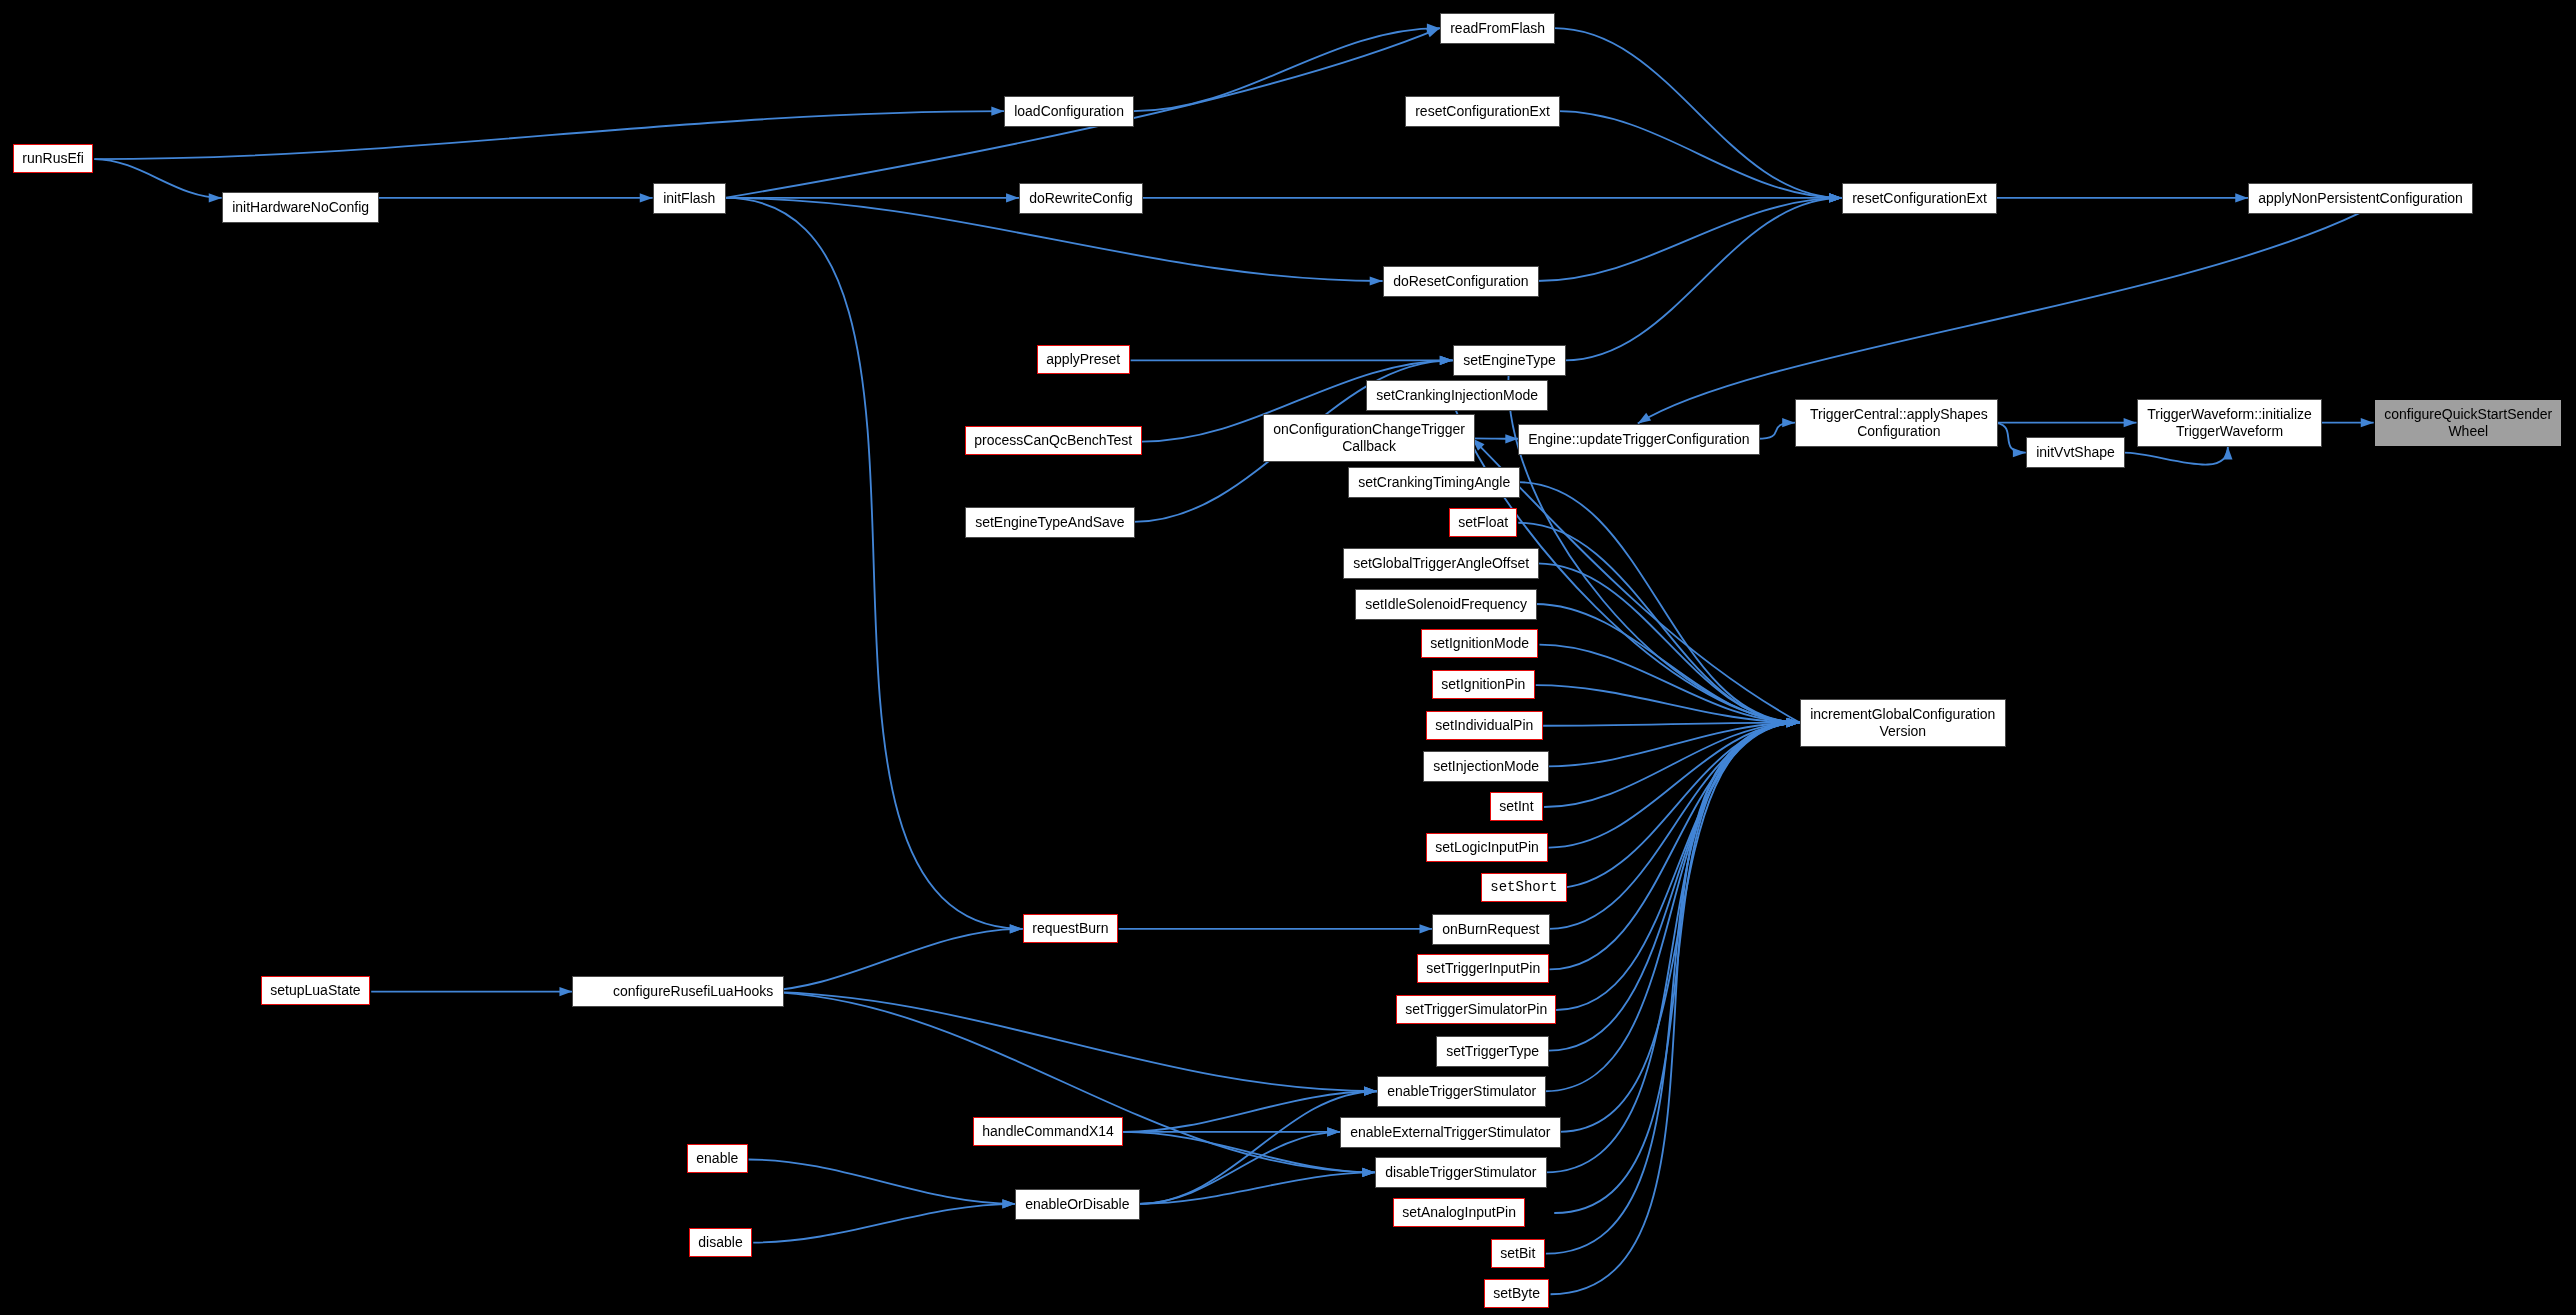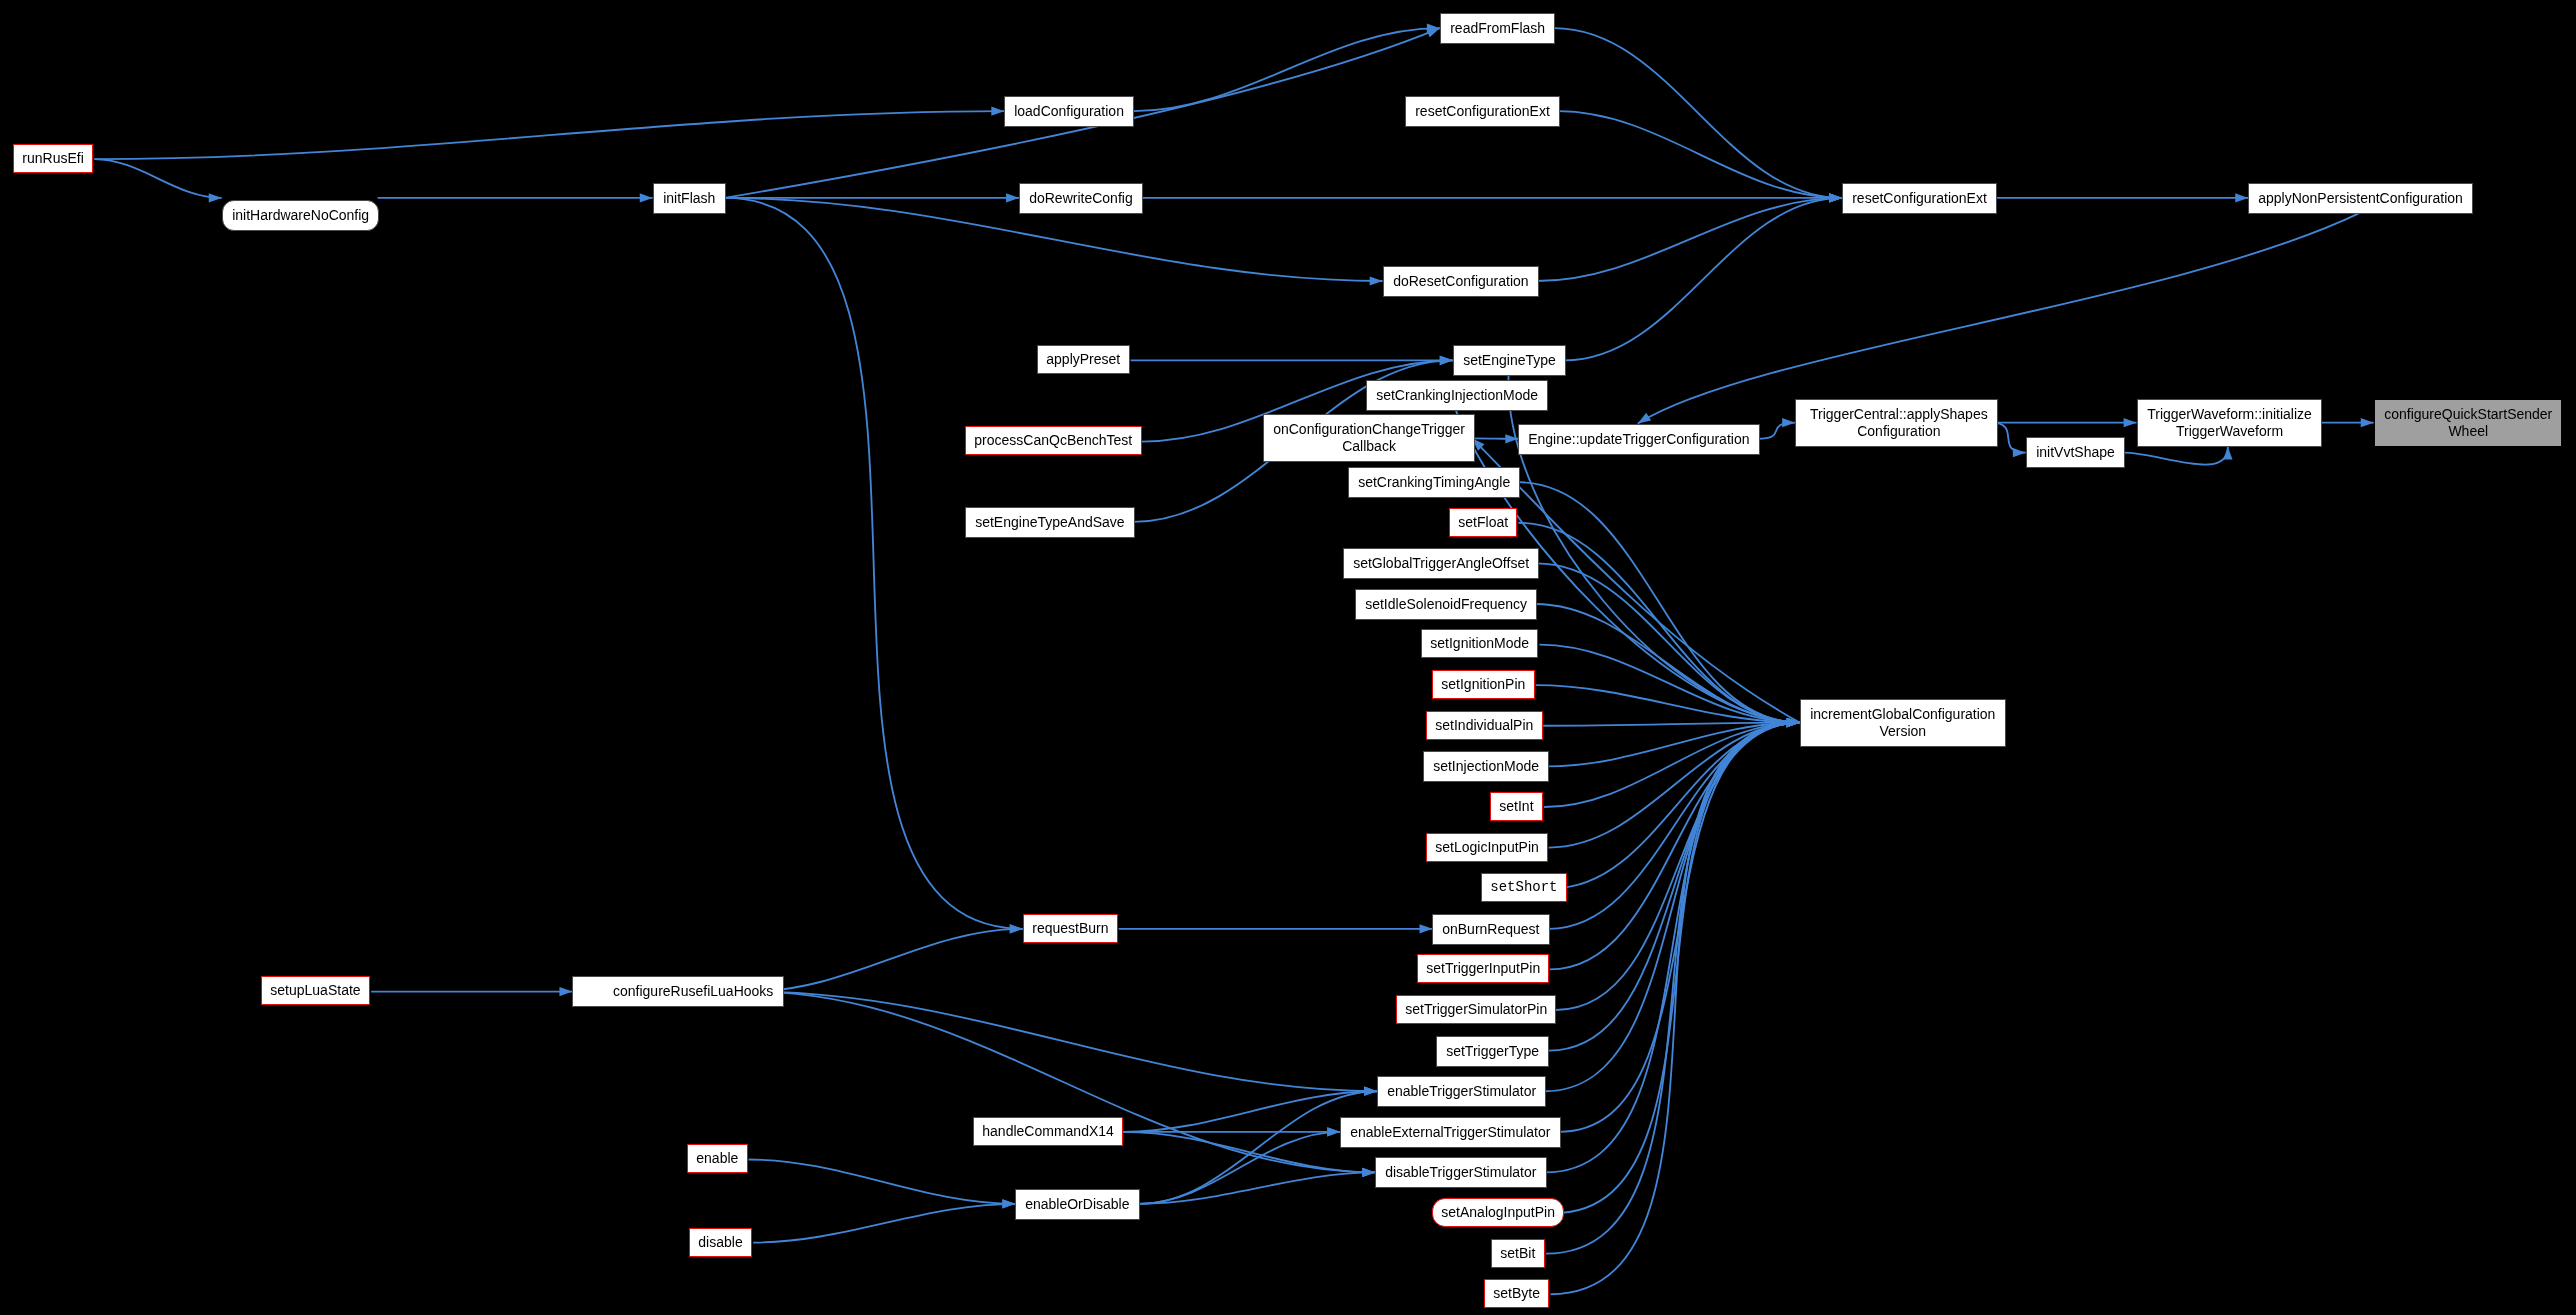--- a/index.html
+++ b/index.html
@@ -176,21 +176,21 @@
       <path d="M1234 1304.5 C1333.8868359695111 1304.5 1392.1131640304889 1182.5 1492 1182.5" class="edge"></path>
       <polygon points="1492,1182.5 1478,1177.5 1478,1187.5" class="arrow"></polygon>
       <path d="M1234 1304.5 C1315.03690517289 1304.5 1370.96309482711 1226.5 1452 1226.5" class="edge"></path>
       <polygon points="1452,1226.5 1438,1221.5 1438,1231.5" class="arrow"></polygon>
       <path d="M1234 1304.5 C1324.3867800068128 1304.5 1399.6132199931872 1270.5 1490 1270.5" class="edge"></path>
       <polygon points="1490,1270.5 1476,1265.5 1476,1275.5" class="arrow"></polygon>
     </svg>
 <div class="node red" style="left: 13px; top: 144px;">
       <div>runRusEfi</div>
     </div>
-    <div class="node" style="left: 222px; top: 200px; border-radius: 12px;">
+    <div class="node" style="left: 222px; top: 192px;">
       <div>initHardwareNoConfig</div>
     </div>
     <div class="node" style="left: 653px; top: 183px;">
       <div>initFlash</div>
     </div>
     <div class="node" style="left: 1004px; top: 96px;">
       <div>loadConfiguration</div>
     </div>
     <div class="node" style="left: 1440px; top: 13px;">
       <div>readFromFlash</div>
@@ -319,21 +319,21 @@
     </div>
     <div class="node red" style="left: 687px; top: 1144px;">
       <div>enable</div>
     </div>
     <div class="node" style="left: 1015px; top: 1189px;">
       <div>enableOrDisable</div>
     </div>
     <div class="node red" style="left: 689px; top: 1228px;">
       <div>disable</div>
     </div>
-    <div class="node red" style="left: 1432px; top: 1198px; border-radius: 13px;">
+    <div class="node red" style="left: 1393px; top: 1198px;">
       <div>setAnalogInputPin</div>
     </div>
     <div class="node red" style="left: 1491px; top: 1239px;">
       <div>setBit</div>
     </div>
     <div class="node red" style="left: 1484px; top: 1279px;">
       <div>setByte</div>
     </div>
   </div>
 

